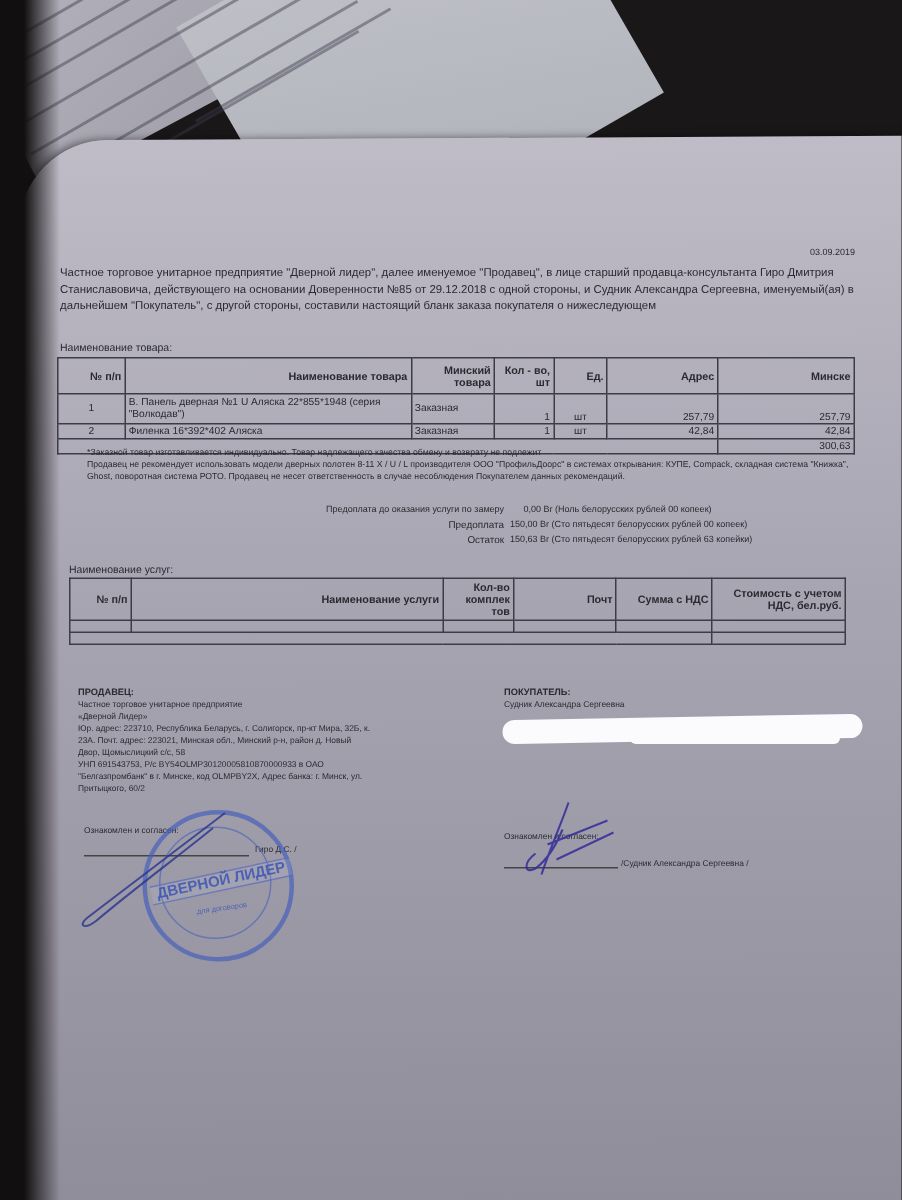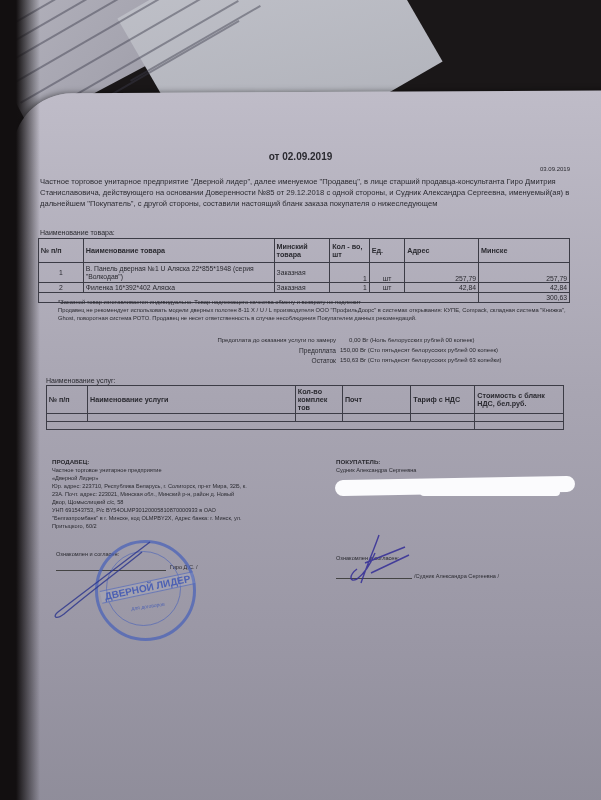--- a/index.html
+++ b/index.html
@@ -42,21 +42,21 @@
   .subtitle { left:0; width:601px; top:151px; text-align:center; font-weight:bold; font-size:10px; }
   .print-date { left:540px; top:166px; font-size:6px; }
   .intro {
     left:40px; top:176px; width:530px; font-size:7.6px; line-height:11px;
   }
   .section-label { font-size:7px; }
   table.grid { border-collapse:collapse; position:absolute; }
   table.grid td, table.grid th {
     border:1px solid #3c3c46; font-size:6.8px; padding:0 2px; vertical-align:middle;
   }
-  table.grid th { font-weight:bold; text-align:left; font-size:7.2px; line-height:8px;margin-left:30px; }
+  table.grid th { font-weight:bold; text-align:right; font-size:7.2px; line-height:8px;margin-left:30px; }
   .c { text-align:center; } .r { text-align:right; }
   .note { left:58px; top:298px; width:520px; font-size:5.8px; line-height:8px; }
   .pay-row { position:absolute; font-size:6px; }
   .pay-label { position:absolute; text-align:right; width:300px; }
   .pay-val { position:absolute; white-space:nowrap; }
   .party { font-size:5.6px; line-height:8px; }
   .party b { font-size:6.2px; }
   .sig-line { position:absolute; border-bottom:1px solid #444; height:1px; }
   .stamp {
     position:absolute; left:95px; top:540px; width:95px; height:95px;
@@ -94,21 +94,20 @@
   <div class="bg-line" style="left:20px;top:102px;width:220px;"></div>
   <div class="bg-line" style="left:30px;top:120px;width:240px;"></div>
   <div class="bg-line" style="left:100px;top:100px;width:160px;"></div>
   <div class="bg-line" style="left:130px;top:80px;width:150px;"></div>
 </div>
 
 <div class="sheet"></div>
 <div class="bottom-edge"></div>
 
 <div class="content">
-  <div class="abs subtitle">от  02.09.2019</div>
   <div class="abs print-date">03.09.2019</div>
   <div class="abs intro">Частное торговое унитарное предприятие "Дверной лидер", далее именуемое "Продавец", в лице старший продавца-консультанта Гиро Дмитрия Станиславовича, действующего на основании Доверенности №85 от 29.12.2018 с одной стороны, и  Судник Александра Сергеевна, именуемый(ая) в дальнейшем "Покупатель", с другой стороны, составили настоящий бланк заказа покупателя о нижеследующем</div>
 
   <div class="abs section-label" style="left:40px;top:229px;">Наименование товара:</div>
 
   <table class="grid" style="left:38px;top:238px;width:532px;">
     <tbody>
         <tr style="height:24px;">
       <th style="width:42px;">№ п/п</th>
       <th style="width:195px;">Наименование товара</th>
@@ -165,22 +164,22 @@
 
   <div class="abs section-label" style="left:46px;top:377px;">Наименование услуг:</div>
 
   <table class="grid" style="left:46px;top:385px;width:518px;">
     <tbody>
         <tr style="height:28px;">
       <th style="width:40px;">№ п/п</th>
       <th style="width:224px;">Наименование услуги</th>
       <th style="width:44px;">Кол-во комплек тов</th>
       <th style="width:70px;">Почт</th>
-      <th style="width:64px;">Тариф с НДС</th>
-      <th style="width:90px;">Стоимость с бланк НДС, бел.руб.</th>
+      <th style="width:64px;">Сумма с НДС</th>
+      <th style="width:90px;">Стоимость с учетом НДС, бел.руб.</th>
     </tr>
     <tr style="height:8px;">
       <td></td>
           <td></td>
           <td></td>
           <td></td>
           <td></td>
           <td></td>
     </tr>
     <tr style="height:8px;">

